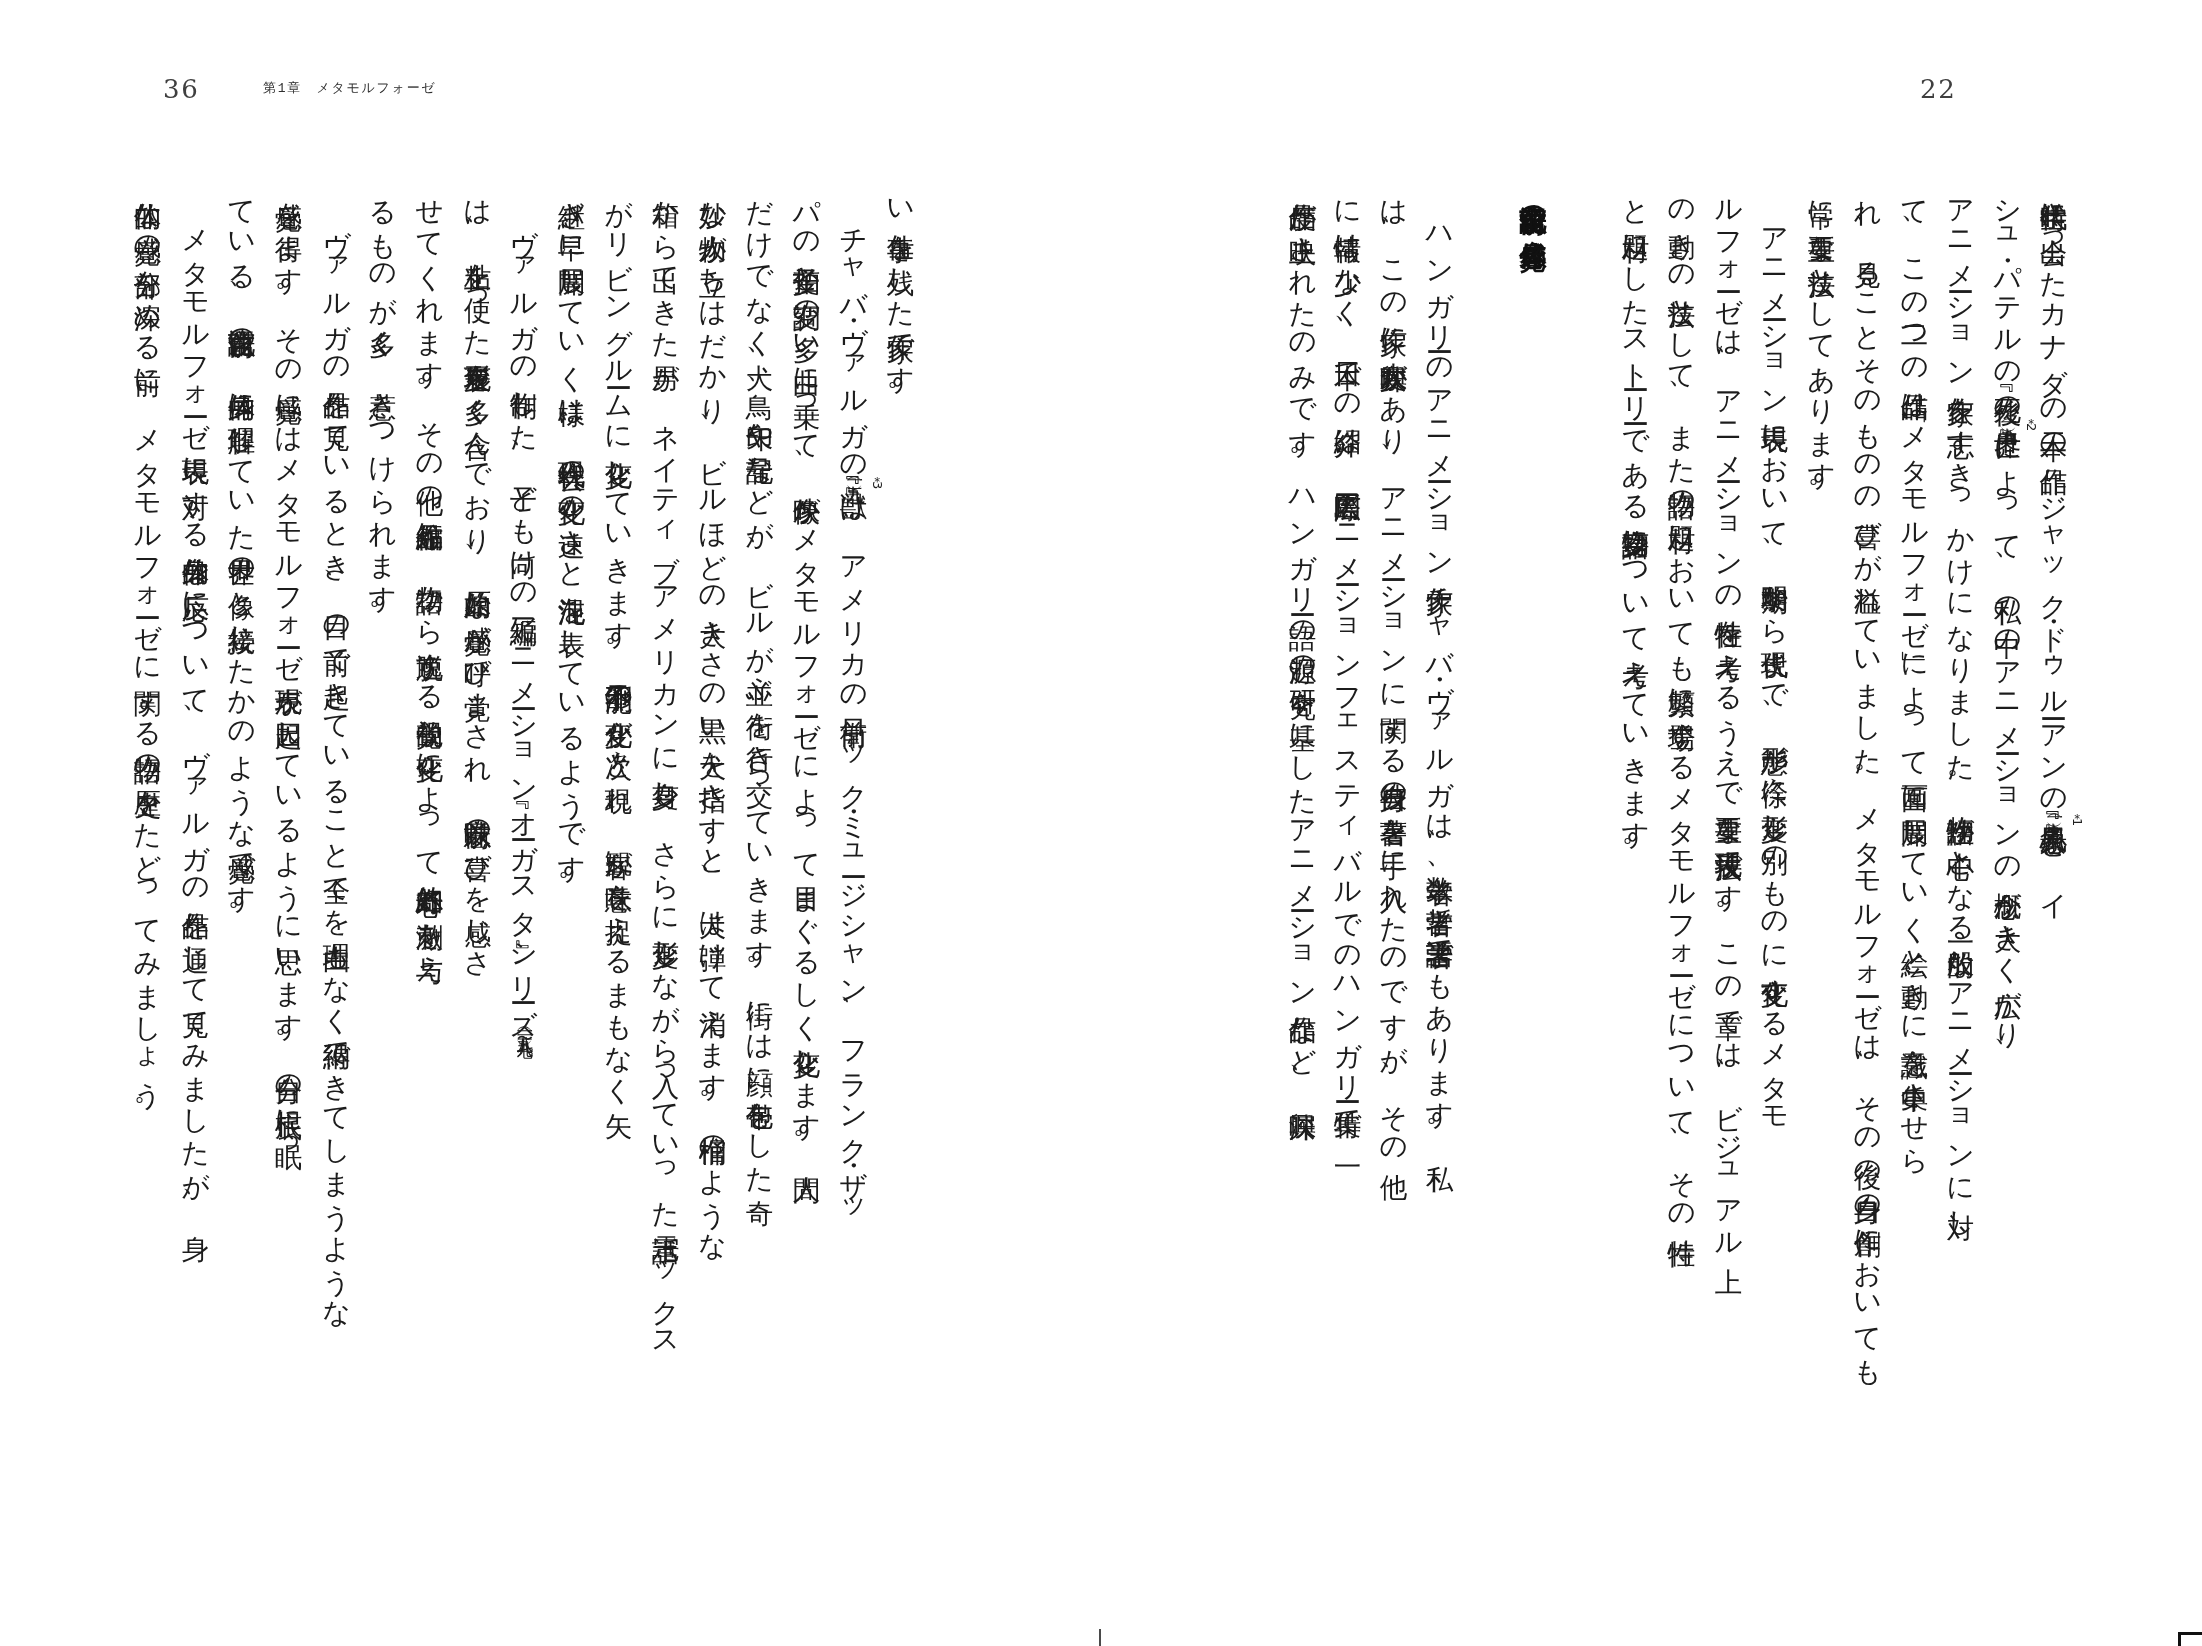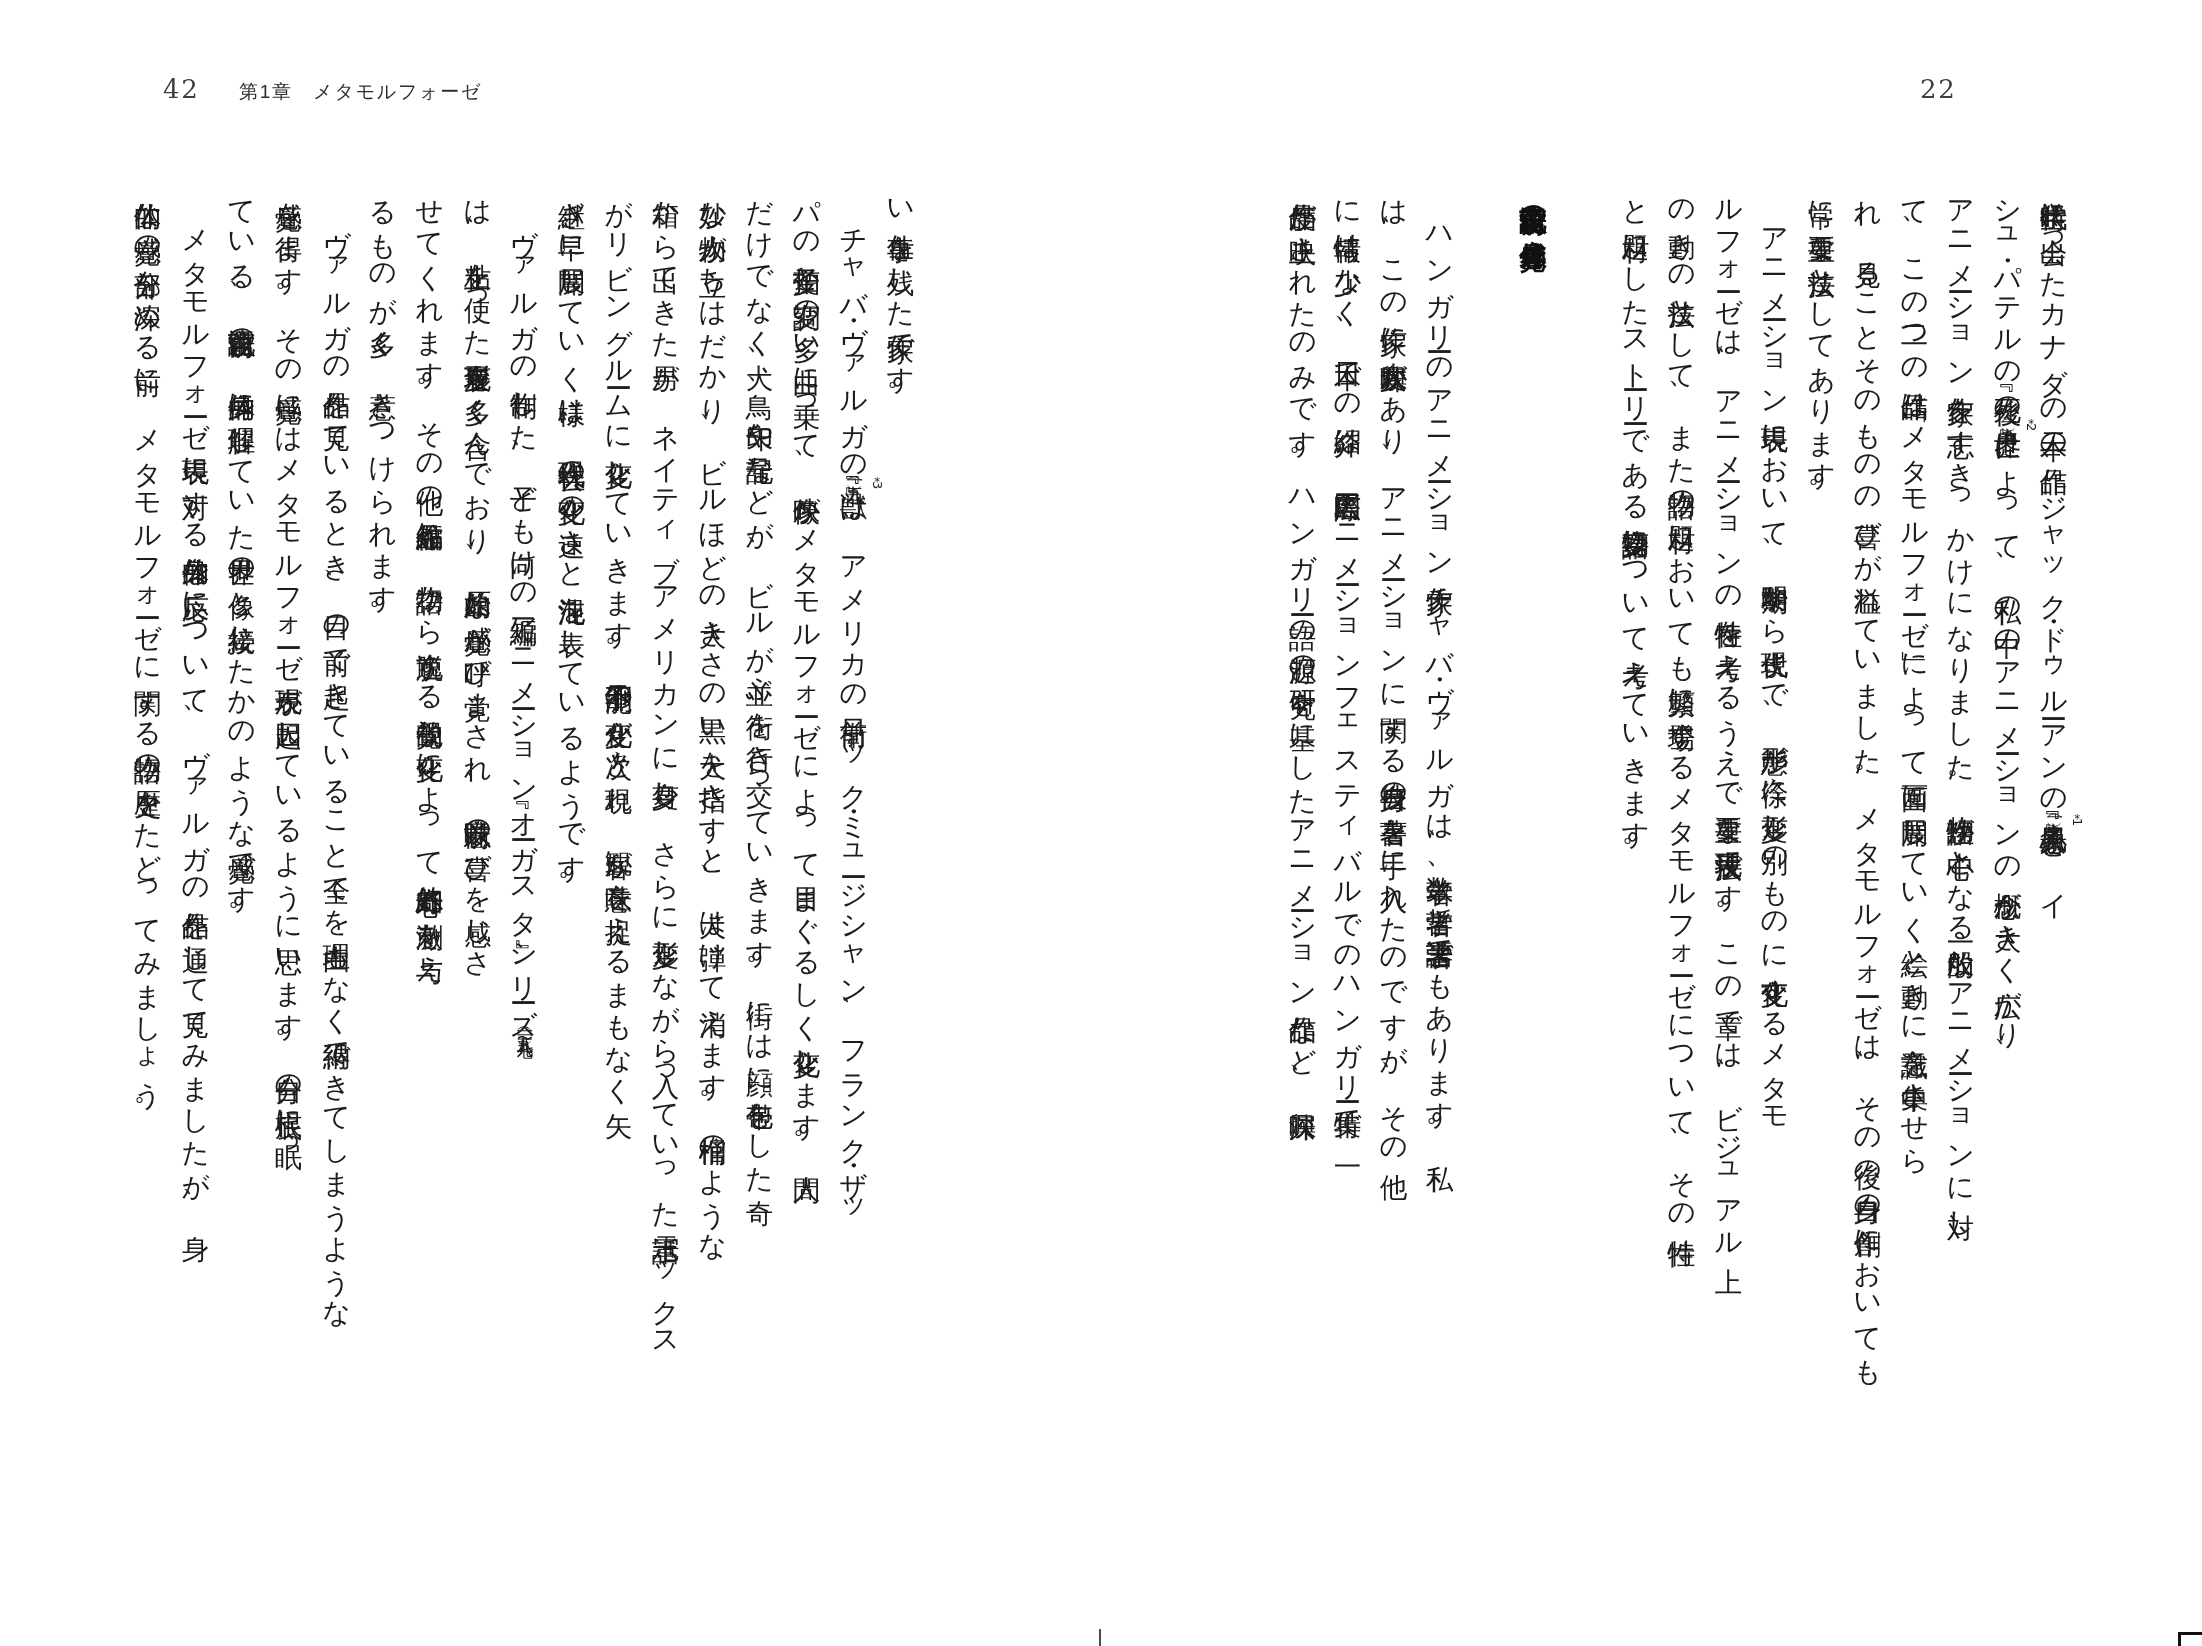--- a/index.html
+++ b/index.html
@@ -1,22 +1,22 @@
 <!DOCTYPE html>
 <html style="font-size:13.8px"><head>
 <meta charset="utf-8">
 <style>
   html,body{margin:0;padding:0;background:#e8e8e8;}
   .stage{position:relative;width:2203px;height:1647px;background:#ffffff;overflow:hidden;
          font-family:"DejaVu Serif","Liberation Serif",serif;}
   
   .folio{position:absolute;font-family:"DejaVu Serif","Liberation Serif",serif;
          font-size:26px;color:#3f3f3f;letter-spacing:1.7px;}
-  .running-head{position:absolute;font-family:Liberation Sans, sans-serif;
-         font-size:19px;color:#2e2e2e;letter-spacing:1.7px;}
+  .running-head{position:absolute;font-family:Liberation Mono, monospace;
+         font-size:13px;color:#2e2e2e;letter-spacing:1.7px;margin-left:24px;}
   
   .col{position:absolute;top:181px;writing-mode:vertical-rl;text-orientation:mixed;
        font-family:"DejaVu Serif","Liberation Serif",serif;font-size:27.5px;line-height:1;
        letter-spacing:0.9px;color:#1c1c1c;white-space:nowrap;}
   .yr{font-size:16.3px;letter-spacing:0.9px;}
   .ref-anchor{display:inline-block;width:0;height:0;position:relative;overflow:visible;}
   .ref{position:absolute;top:-3.4px;left:16.3px;writing-mode:vertical-rl;
        font-size:13px;letter-spacing:0;color:#222;
        font-family:"DejaVu Sans","Liberation Sans",sans-serif;}
   .section-heading{position:absolute;left:1520px;top:183px;writing-mode:vertical-rl;
@@ -25,21 +25,21 @@
   
   .fold-mark{position:absolute;left:1099px;top:1629px;width:1.7px;height:18px;background:#4a4a4a;}
   .corner-mark{position:absolute;left:2178px;top:1632px;width:31px;height:22.4px;
        border:3.4px solid #101010;background:transparent;}
 </style>
 </head>
 <body>
 
 <div class="stage">
 
-  <div class="folio" style="left:163px;top:74px;">42</div>
+  <div class="folio" style="left:163px;top:74px;">36</div>
   <div class="running-head" style="left:239px;top:79px;">第1章　メタモルフォーゼ</div>
 
   <div class="folio" style="left:1920px;top:74px;">22</div>
 
   <div id="right-cols-top">
       <div class="col" style="left: 2040px;"><span>学生時代に出会ったカナダの二本の作品、ジャック・ドゥルーアンの『心象風景』</span><span class="ref-anchor"><span class="ref">＊1</span></span><span class="yr">（一九七六）</span><span>と、イ</span></div>
       <div class="col" style="left: 1994px;"><span>シュ・パテルの『死後の世界』</span><span class="ref-anchor"><span class="ref">＊2</span></span><span class="yr">（一九七八）</span><span>によって、私の中のアニメーションの概念が大きく広がり、</span></div>
       <div class="col" style="left: 1947px;"><span>アニメーション作家を志すきっかけになりました。物語性が中心となる一般的なアニメーションに対し</span></div>
       <div class="col" style="left: 1901px;"><span>て、この二つの作品は「メタモルフォーゼ」によって画面に展開していく絵と動きに意識を集中させら</span></div>
       <div class="col" style="left: 1854px;"><span>れ、見ることそのものの喜びが溢れていました。メタモルフォーゼは、その後の自身の創作においても</span></div>

